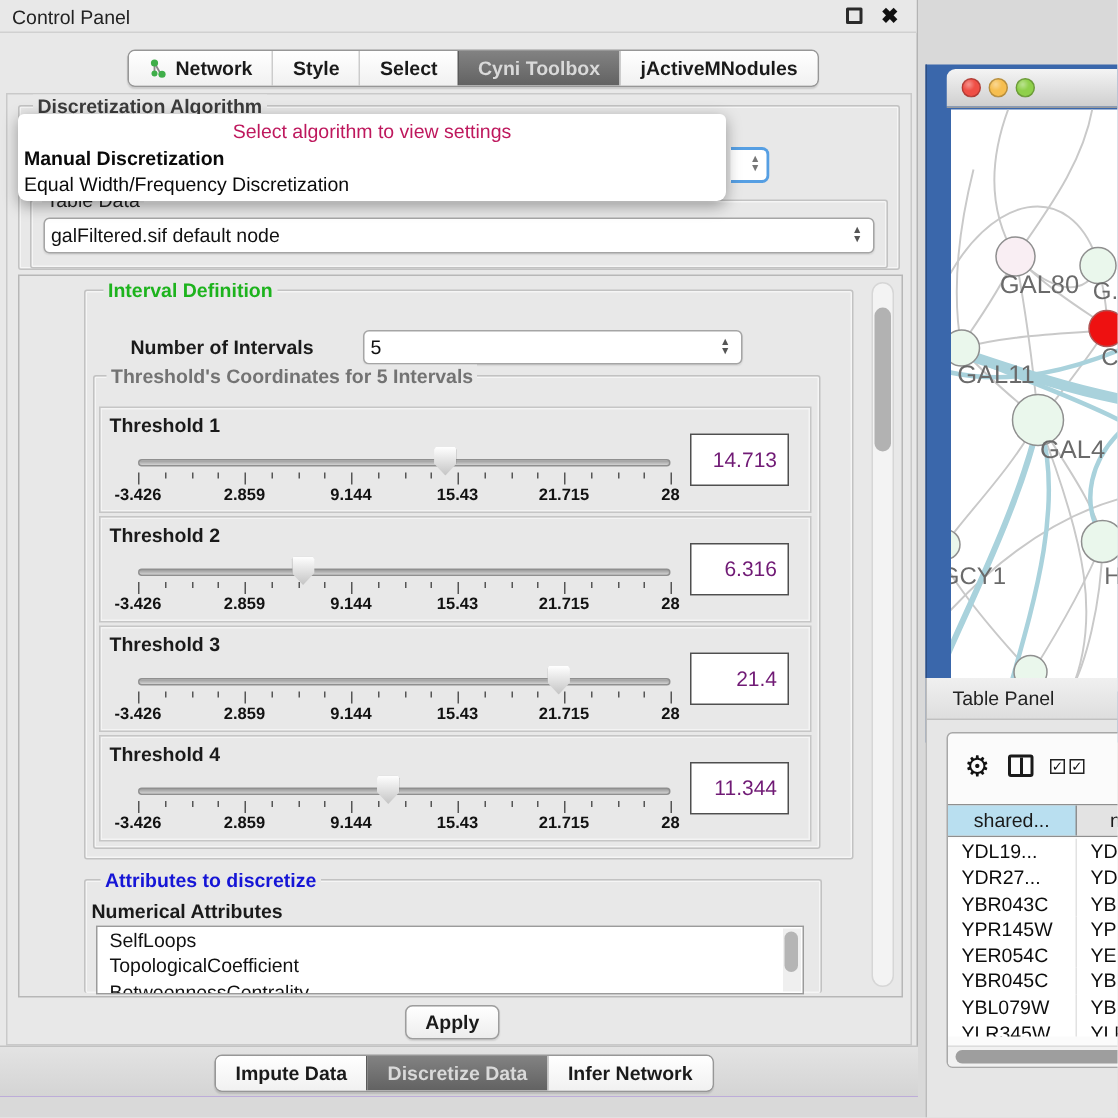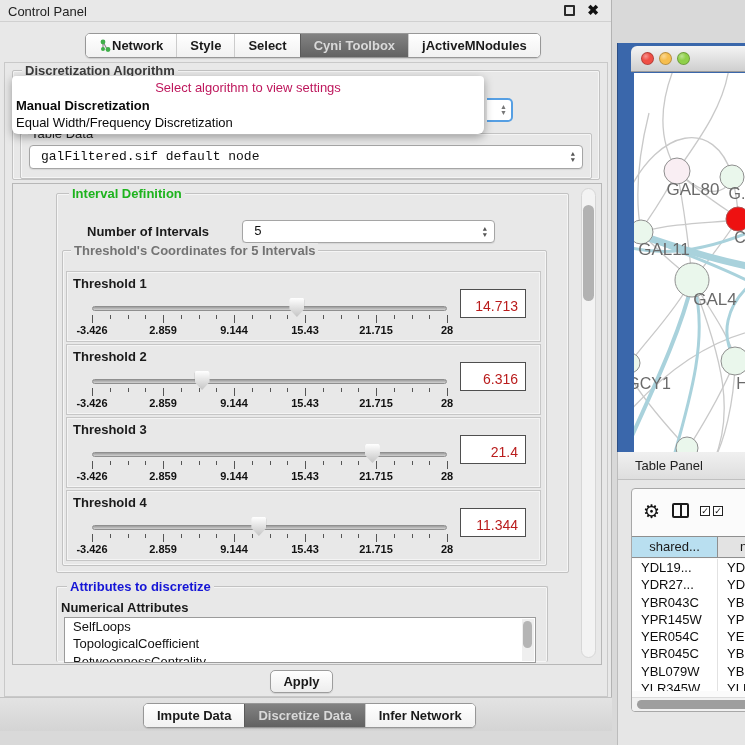--- a/index.html
+++ b/index.html
@@ -10,38 +10,38 @@
   .control-panel { position:absolute; left:0; top:0; width:612px; height:731px; background:#e8e8e8; border-right:1px solid #b3b3b3; border-bottom:1px solid #6d28d9; }
   .cp-titlebar { position:absolute; left:0; top:0; right:0; height:22px; background:#e8e8e8; border-bottom:1px solid #d0d0d0; }
   .cp-title { position:absolute; left:8px; top:4px; font-size:13px; color:#222; }
   .cp-float { position:absolute; right:36px; top:5px; width:11px; height:11px; border:2px solid #2a2a2a; border-radius:1px; cursor:pointer; }
   .cp-close { position:absolute; right:12px; top:2px; font-size:14px; font-weight:bold; color:#111; cursor:pointer; }
 
   .cp-body-frame { position:absolute; left:4px; top:62px; width:604px; height:635px; border:1px solid #c9c9c9; background:#e8e8e8; }
 
   
   .seg-control { position:absolute; display:flex; height:25px; background:#fdfdfd; border:1px solid #979797; border-radius:5px; overflow:hidden; box-shadow:0 1px 1px rgba(0,0,0,0.12); }
-  .seg { display:flex; align-items:center; padding:0 13px; font-size:13px; font-weight:bold; color:#1a1a1a; line-height:23px; border-left:1px solid #cccccc; background:linear-gradient(#ffffff,#f1f1f1); cursor:pointer; white-space:nowrap; }
+  .seg { display:flex; align-items:center; gap:5px; padding:0 13px; font-size:13px; font-weight:bold; color:#1a1a1a; line-height:23px; border-left:1px solid #cccccc; background:linear-gradient(#ffffff,#f1f1f1); cursor:pointer; white-space:nowrap; }
   .seg:first-child { border-left:none; }
   .seg.selected { background:linear-gradient(#828282,#626262); color:#d9d9d9; border-left-color:#5a5a5a; }
   .top-tabs { left:85px; top:33px; }
   .bottom-tabs { left:143px; top:703px; }
   .cp-bottom-strip { position:absolute; left:0; top:697px; width:612px; height:34px; background:linear-gradient(#e3e3e3,#d4d4d4); border-top:1px solid #c2c2c2; }
 
   
   .groupbox { position:absolute; border:1px solid #c2c2c2; border-radius:2px; box-shadow:inset 0 0 0 1px rgba(255,255,255,0.55); }
   .group-title { position:absolute; background:#e8e8e8; padding:0 3px; font-size:13px; white-space:nowrap; }
 
   .algo-group { left:12px; top:70px; width:588px; height:110px; }
   .algo-title { left:22px; top:63px; color:#3c3c3c; font-weight:bold; }
 
   .tabledata-group { left:20px; top:133px; width:572px; height:46px; }
   .tabledata-title { left:28px; top:126px; color:#222; }
 
-  .combo { position:absolute; background:#ffffff; border:1px solid #a5a5a5; border-radius:4px; font-size:13px; color:#111; line-height:22px; padding-left:11px; box-shadow:0 1px 1px rgba(0,0,0,0.08); cursor:pointer;font-family:Liberation Mono, monospace; }
+  .combo { position:absolute; background:#ffffff; border:1px solid #a5a5a5; border-radius:4px; font-size:13px; color:#111; line-height:22px; padding-left:4px; box-shadow:0 1px 1px rgba(0,0,0,0.08); cursor:pointer; }
   .combo .stepper { position:absolute; right:7px; top:0; bottom:0; display:flex; flex-direction:column; justify-content:center; font-size:7px; line-height:6px; color:#555; }
 
   
   .algo-popup { position:absolute; left:12px; top:76px; width:472px; height:58px; background:#ffffff; border-radius:4px 4px 6px 6px; box-shadow:0 3px 10px rgba(0,0,0,0.35); z-index:10; }
   .popup-placeholder { position:absolute; left:0; right:0; top:4px; text-align:center; color:#be185d; font-size:13px; }
   .popup-opt { position:absolute; left:4px; font-size:13px; color:#0a0a0a; cursor:pointer; white-space:nowrap; }
   .popup-opt.bold { font-weight:bold; }
   .combo-fragment { position:absolute; left:487px; top:98px; width:26px; height:24px; background:#fff; border:2px solid #569fe3; border-left:none; border-radius:0 5px 5px 0; z-index:5; }
   .combo-fragment .stepper { position:absolute; right:4px; top:4px; font-size:7px; line-height:6px; color:#777; }
 
@@ -60,21 +60,21 @@
   .thresholds-title { left:8px; top:-8px; font-weight:bold; }
 
   .threshold-box { position:absolute; left:3px; width:475px; height:71px; border:1px solid #c6c6c6; background:#e8e8e8; box-shadow:inset 0 0 0 1px rgba(255,255,255,0.5); }
   .th-title { position:absolute; left:6px; top:4px; font-weight:bold; font-size:13px; }
   .th-track { position:absolute; left:25px; top:34px; width:355px; height:5px; border:1px solid #8f8f8f; border-radius:3px; background:linear-gradient(#9c9c9c,#d2d2d2); }
   .th-thumb { position:absolute; top:26px; width:15px; height:19px; background:linear-gradient(#ffffff,#c4c4c4); clip-path:polygon(8% 0,92% 0,100% 10%,100% 58%,50% 100%,0 58%,0 10%); filter:drop-shadow(0 0 1px #7d7d7d); cursor:pointer; }
   .th-ticks { position:absolute; left:25px; top:43px; width:356px; height:9px; }
   .th-ticks i { position:absolute; top:0; width:1px; background:#555; }
   .th-labels { position:absolute; left:25px; top:52px; width:356px; height:12px; }
   .th-labels span { position:absolute; transform:translateX(-50%); font-size:11px; font-weight:bold; color:#111; white-space:nowrap; }
-  .th-value { position:absolute; right:14px; top:17px; width:66px; height:29px; background:#fff; border:1px solid #4f4f4f; font-size:14px; color:#b91c1c; text-align:right; line-height:33px; padding-right:7px; }
+  .th-value { position:absolute; right:14px; top:17px; width:66px; height:35px; background:#fff; border:1px solid #4f4f4f; font-size:14px; color:#701a75; text-align:right; line-height:33px; padding-right:7px; }
 
   .attr-group { left:43px; top:402px; width:492px; height:76px; border-bottom:none; }
   .attr-title { left:10px; top:-8px; font-weight:bold; }
   .attr-list-label { position:absolute; left:4px; top:13px; font-weight:bold; font-size:13px; }
   .attr-list { position:absolute; left:7px; top:30px; width:472px; height:46px; background:#ffffff; border:1px solid #9b9b9b; overflow:hidden; }
   .attr-item { font-size:13px; color:#111; padding-left:8px; line-height:17.4px; white-space:nowrap; cursor:default; }
   .list-scrollbar { position:absolute; right:1px; top:1px; width:12px; bottom:1px; background:#efefef; }
   .list-scrollbar .thumb { position:absolute; left:1px; top:2px; width:9px; height:27px; background:#b5b5b5; border-radius:5px; }
 
   .apply-btn { position:absolute; left:270px; top:670px; width:63px; height:23px; background:linear-gradient(#ffffff,#ededed); border:1px solid #9d9d9d; border-radius:5px; font-size:13px; font-weight:bold; text-align:center; line-height:21px; cursor:pointer; box-shadow:0 1px 1px rgba(0,0,0,0.1); }

